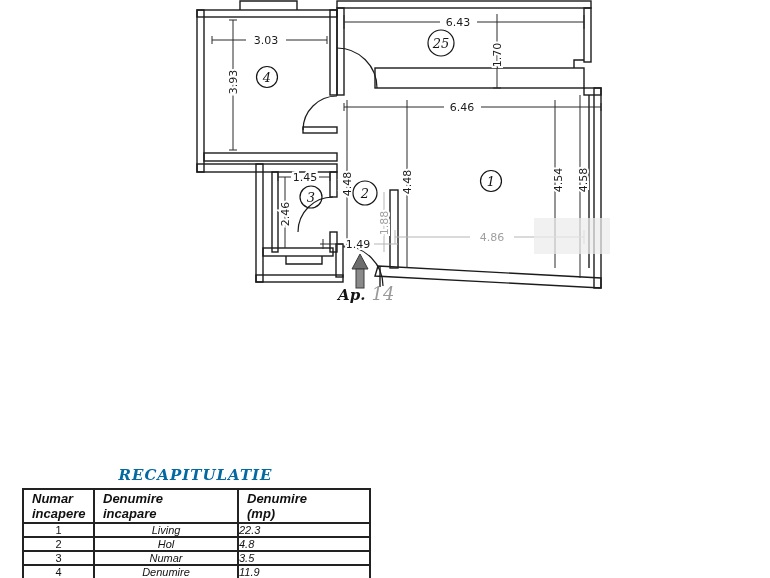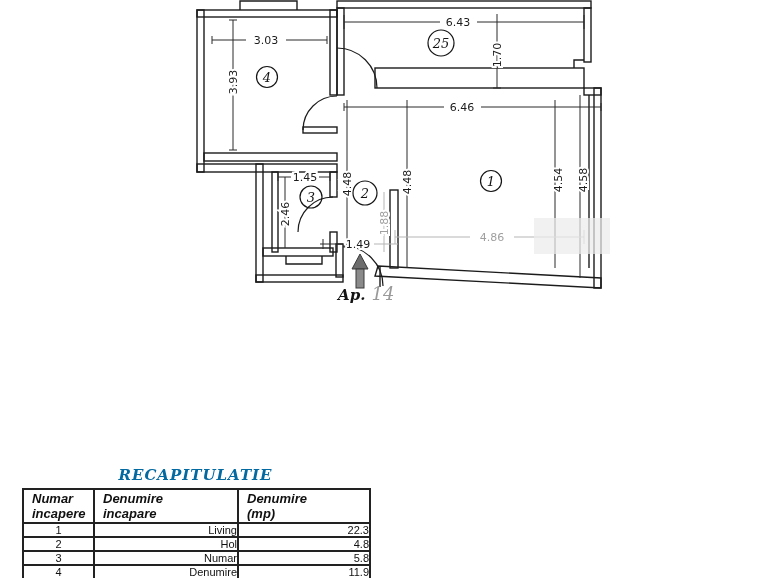--- a/index.html
+++ b/index.html
@@ -32,22 +32,22 @@
   table.recap th,table.recap td{border:2px solid #222;padding:0;}
   table.recap th{
     font-family:Liberation Sans, sans-serif;font-style:italic;font-weight:bold;
     font-size:13px;text-align:left;vertical-align:top;padding:1px 0 1px 8px;line-height:15px;
   }
   table.recap td{
     font-family:"Liberation Sans","DejaVu Sans",sans-serif;font-size:11px;
     height:12px;line-height:12px;white-space:nowrap;overflow:hidden;
   }
   td.c-nr{text-align:center;}
-  td.c-name{text-align:right;padding-left:40px;}
-  td.c-area{text-align:right;padding-right:65px;}
+  td.c-name{text-align:center;padding-left:40px;font-style:italic;}
+  td.c-area{text-align:left;padding-right:65px;font-style:italic;}
 </style>
 </head>
 <body>
 
 <div class="page">
 
   <svg width="770" height="462" viewBox="0 0 770 462">
 
     <g fill="none" stroke="#1c1c1c" stroke-width="1.4">
 
@@ -228,21 +228,21 @@
         <td class="c-area">22.3</td>
       </tr>
       <tr>
         <td class="c-nr">2</td>
         <td class="c-name">Hol</td>
         <td class="c-area">4.8</td>
       </tr>
       <tr>
         <td class="c-nr">3</td>
         <td class="c-name">Numar</td>
-        <td class="c-area">5.8</td>
+        <td class="c-area">3.5</td>
       </tr>
       <tr>
         <td class="c-nr">4</td>
         <td class="c-name">Denumire</td>
         <td class="c-area">11.9</td>
       </tr>
     </tbody>
   </table>
 
 </div>

